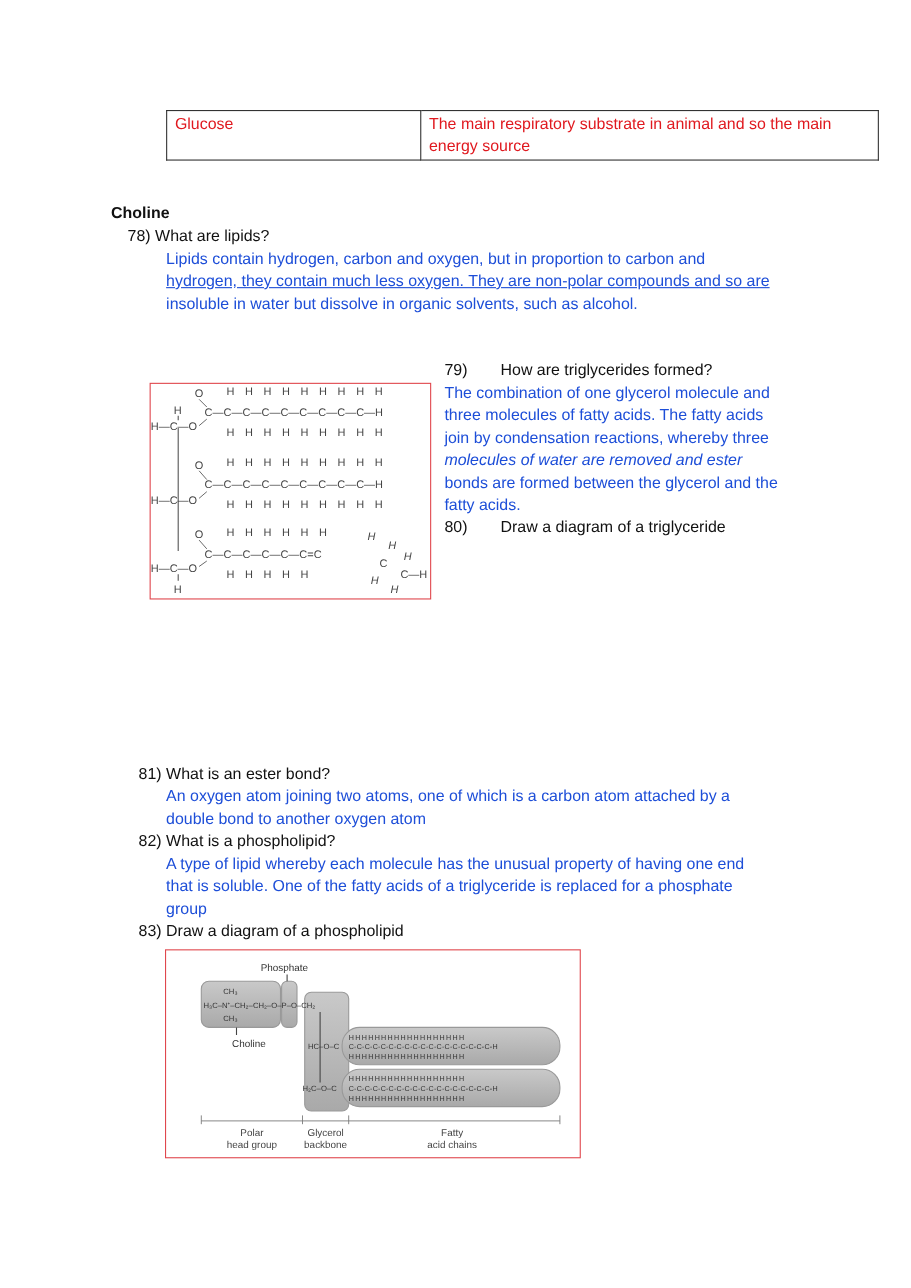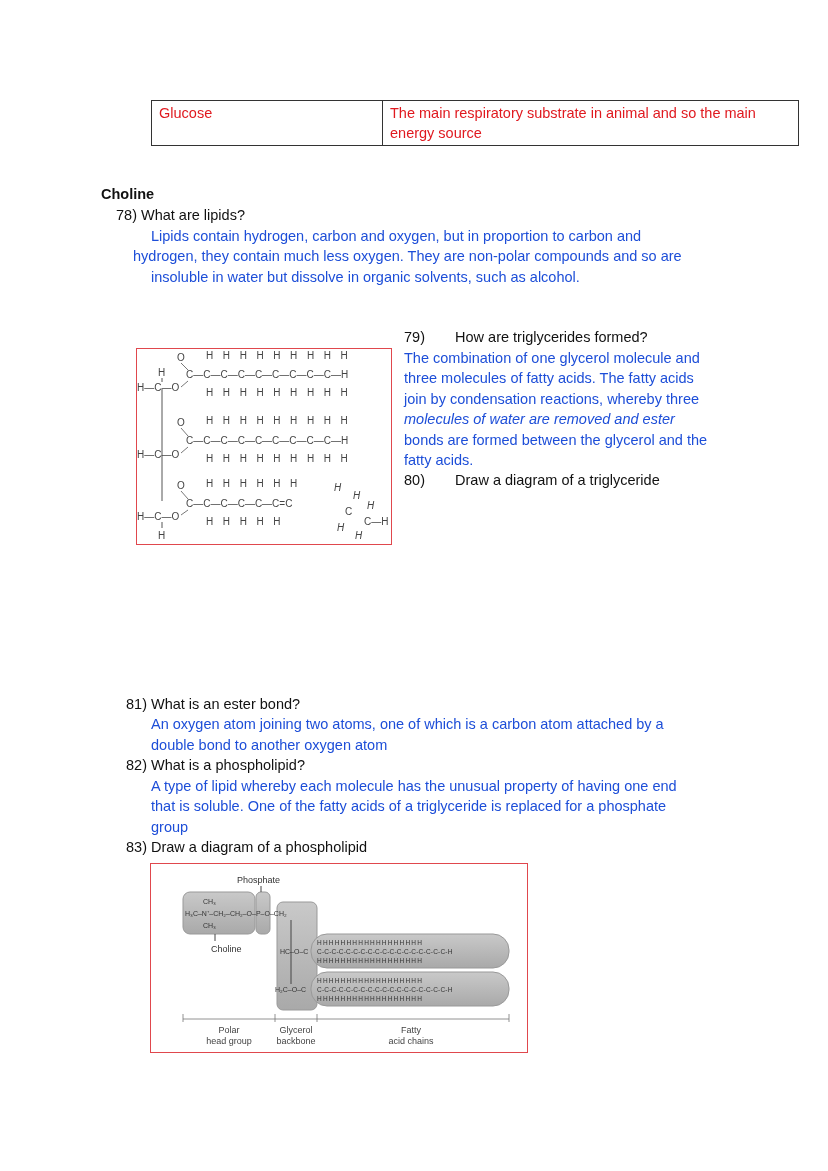--- a/index.html
+++ b/index.html
@@ -34,21 +34,21 @@
 </tbody>
   </table>
 
 <div class="line heading" style="left:101px; top:184px;">Choline</div>
 
 <div class="line" style="left:116px; top:205px;">
   <span>78)</span>
   <span>What are lipids?</span>
 </div>
 <div class="line red" style="left:151px; top:226px;">Lipids contain hydrogen, carbon and oxygen, but in proportion to carbon and</div>
-<div class="line red" style="left:133px; top:246px;">hydrogen, they contain much less oxygen. They are non-polar compounds and so are</div>
+<div class="line red" style="left:151px; top:246px;text-decoration:underline;">hydrogen, they contain much less oxygen. They are non-polar compounds and so are</div>
 <div class="line red" style="left:151px; top:267px;">insoluble in water but dissolve in organic solvents, such as alcohol.</div>
 
 <div class="fig-box" style="left:136px; top:348px; width:254px; height:195px;">
   <svg width="254" height="195" viewBox="0 0 254 195">
     <g font-size="10" fill="#444" stroke="#555" stroke-width="1">
 
       <line x1="25" y1="40" x2="25" y2="152"></line>
 
       <text x="21" y="27" stroke="none">H</text>
       <line x1="25" y1="29" x2="25" y2="33"></line>

